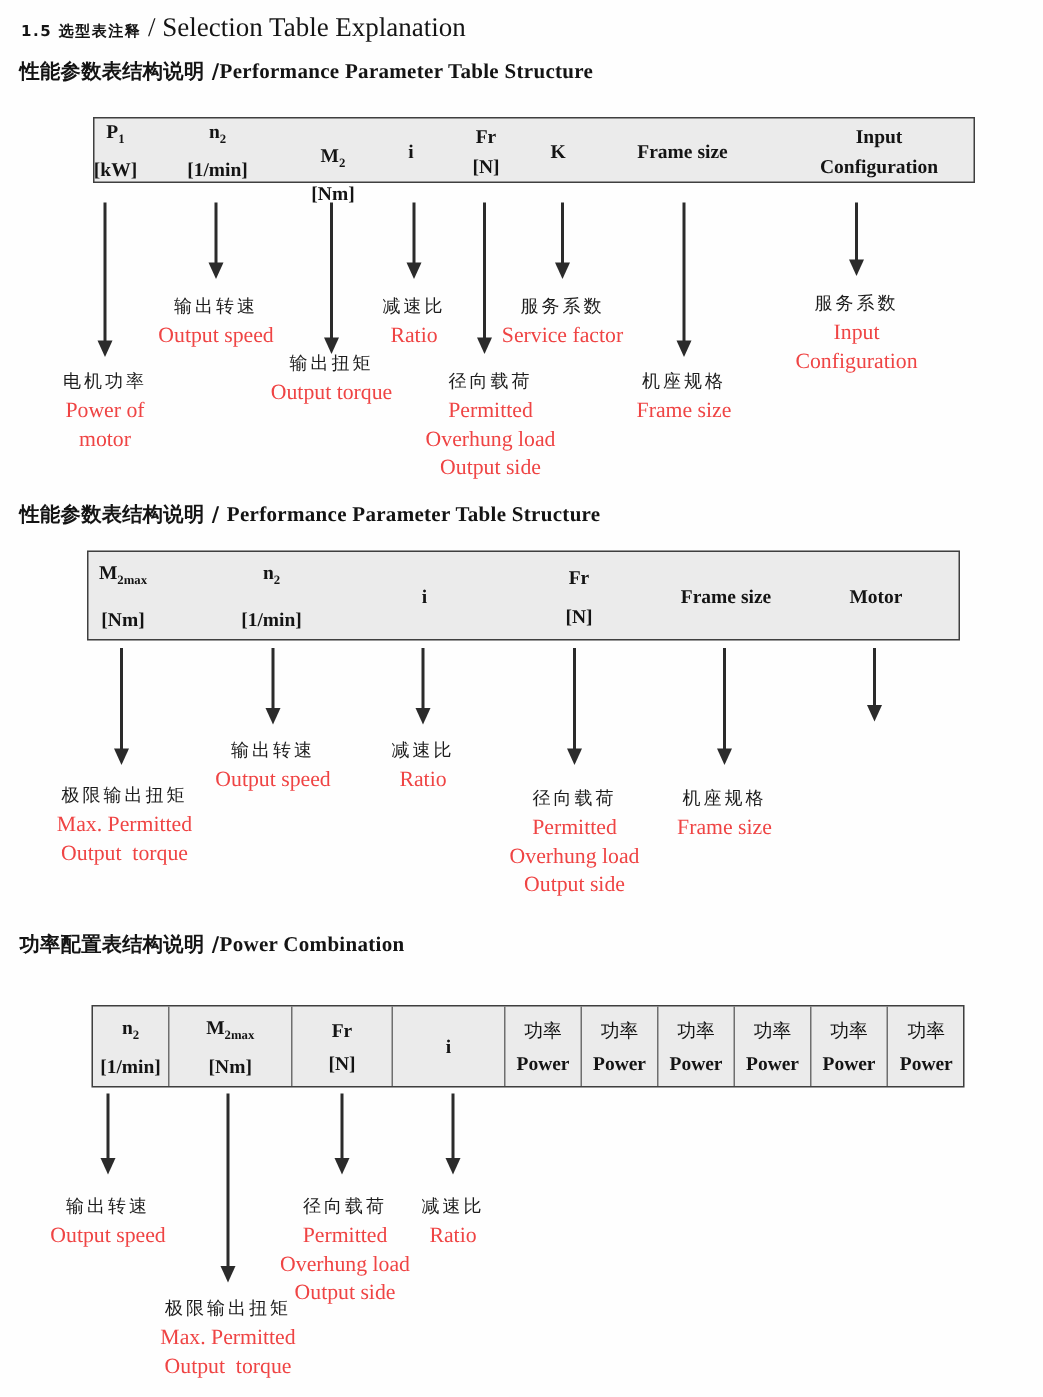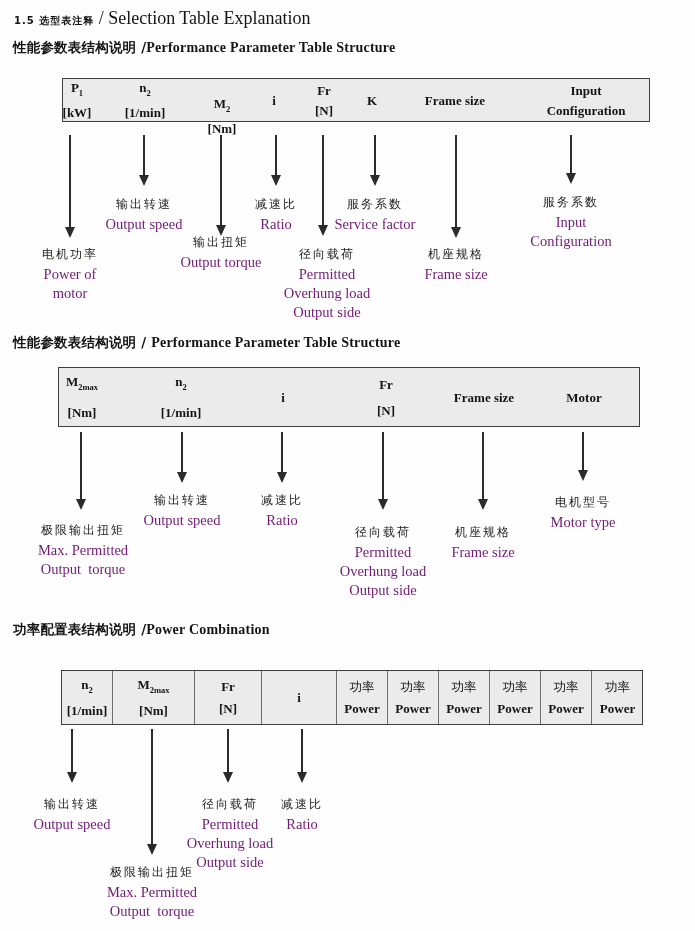--- a/index.html
+++ b/index.html
@@ -31,21 +31,21 @@
 
   .arrow{position:absolute;width:2px;background:#2b2b2b;transform:translateX(-50%);}
   .arrow::after{content:"";position:absolute;left:50%;bottom:-10px;transform:translateX(-50%);
                 width:0;height:0;border-left:5px solid transparent;border-right:5px solid transparent;
                 border-top:11px solid #2b2b2b;}
 
   .callout{position:absolute;transform:translateX(-50%);text-align:center;}
   .callout .line{white-space:pre;}
   .callout .zh{font-size:12px;line-height:21px;letter-spacing:2px;color:#1d1d1d;
                font-family:"DejaVu Sans","Liberation Sans",sans-serif;}
-  .callout .en{font-size:14.5px;line-height:19px;color:#701a75;}
+  .callout .en{font-size:14.5px;line-height:19px;color:#ef4444;}
 </style>
 </head>
 <body>
 
 <div class="page">
 
   <h1 class="doc-title"><span class="zh-b">1.5 选型表注释</span><span class="en-r"> / Selection Table Explanation</span></h1>
 
   <h2 class="sec-heading" style="top:39px;"><span>性能参数表结构说明 /</span><span class="en-part">Performance Parameter Table Structure</span></h2>
 
@@ -176,24 +176,20 @@
   <div class="callout" style="left:383px;top:522px;">
     <div class="line zh">径向载荷</div>
     <div class="line en">Permitted</div>
     <div class="line en">Overhung load</div>
     <div class="line en">Output side</div>
   </div>
   <div class="callout" style="left:483px;top:522px;">
     <div class="line zh">机座规格</div>
     <div class="line en">Frame size</div>
   </div>
-  <div class="callout" style="left:583px;top:492px;">
-    <div class="line zh">电机型号</div>
-    <div class="line en">Motor type</div>
-  </div>
 
   <h2 class="sec-heading" style="top:621px;"><span>功率配置表结构说明 /</span><span class="en-part">Power Combination</span></h2>
 
   <div class="ptable t3" id="t3" style="left:61px;top:670px;width:582px;height:55px;">
     <div class="t3cell" style="width:51px;">
         <div class="sym"><span>n</span><sub>2</sub></div>
         <div class="unit">[1/min]</div>
       </div>
     <div class="t3cell" style="width:82px;">
         <div class="sym"><span>M</span><sub>2max</sub></div>

